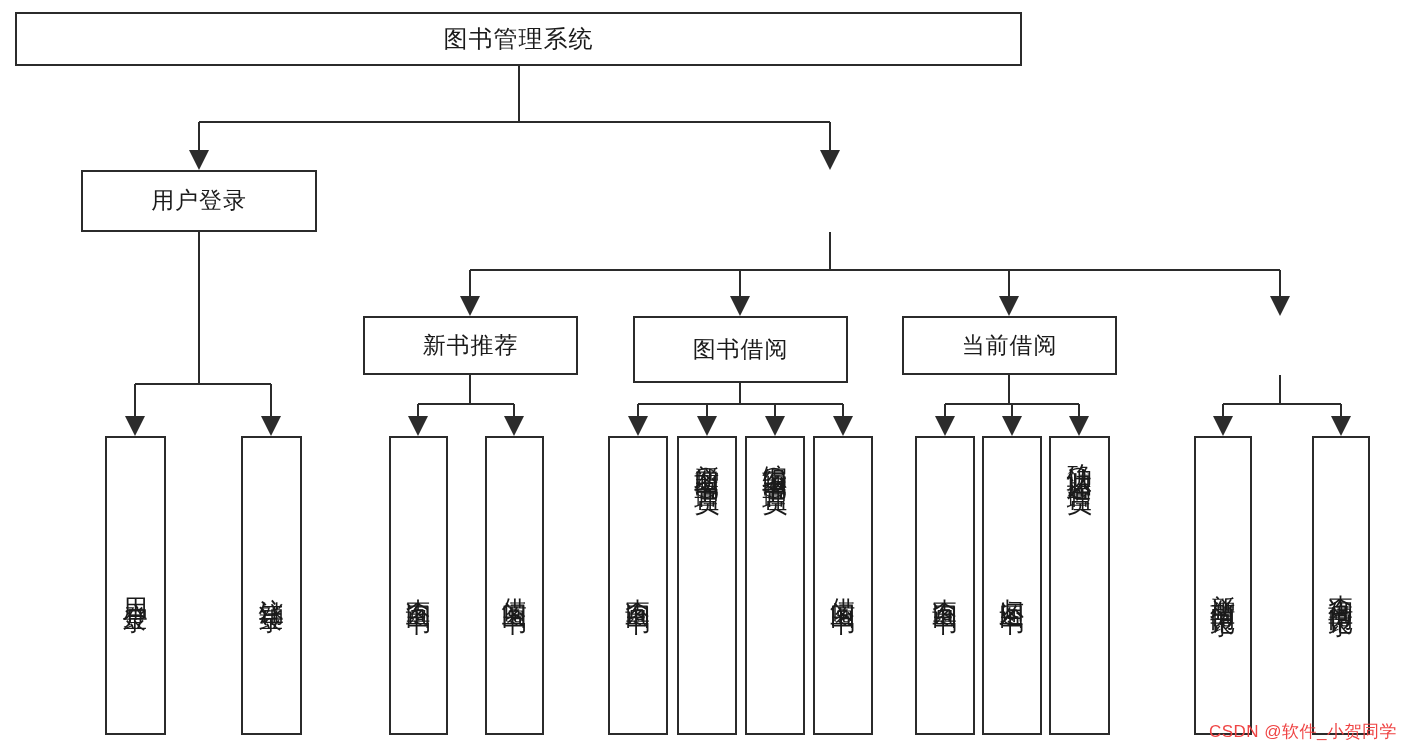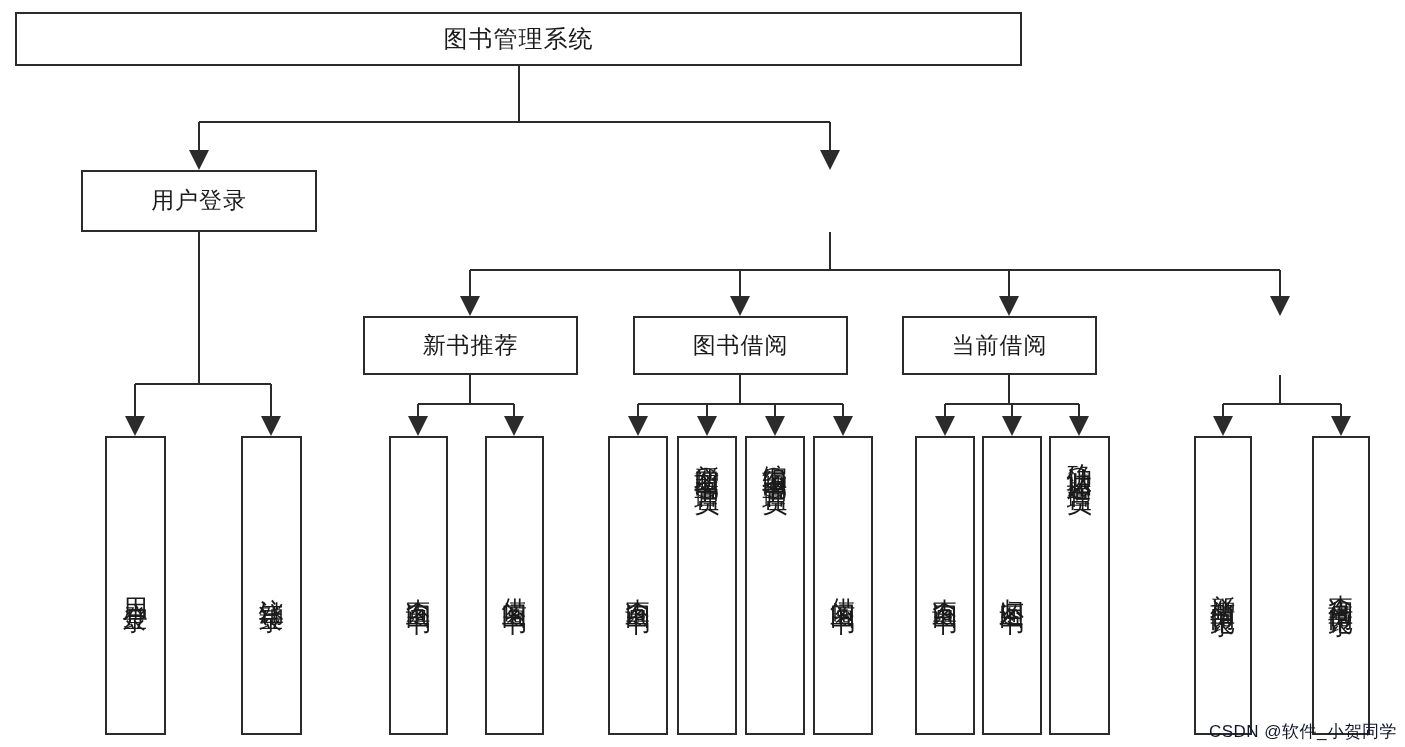--- a/index.html
+++ b/index.html
@@ -79,21 +79,21 @@
   }
   .node.v.top .lbl {
     align-self: flex-start;
   }
   
   #watermark {
     position: absolute;
     right: 8px;
     bottom: 4px;
     font-size: 17px;
-    color: #0f172a;
+    color: #ef4444;
     letter-spacing: 0.5px;
     z-index: 3;
     white-space: nowrap;
   }
 </style>
 </head>
 <body>
 
 <div id="canvas">
 
@@ -179,25 +179,25 @@
 
   <div class="node h" style="left:81px; top:170px; width:236px; height:62px;">
     <span class="lbl">用户登录</span>
   </div>
 
 
   <div class="node h" style="left:363px; top:316px; width:215px; height:59px;">
     <span class="lbl">新书推荐</span>
   </div>
 
-  <div class="node h" style="left:633px; top:316px; width:215px; height:59px;">
+  <div class="node h" style="left:633px; top:316px; width:215px; height:67px;">
     <span class="lbl">图书借阅</span>
   </div>
 
-  <div class="node h" style="left:902px; top:316px; width:195px; height:59px;">
+  <div class="node h" style="left:902px; top:316px; width:215px; height:59px;">
     <span class="lbl">当前借阅</span>
   </div>
 
 
   <div class="node v" style="left:105px; top:436px; width:61px; height:299px;">
     <span class="lbl">用户登录</span>
   </div>
 
   <div class="node v" style="left:241px; top:436px; width:61px; height:299px;">
     <span class="lbl">注销登录</span>

